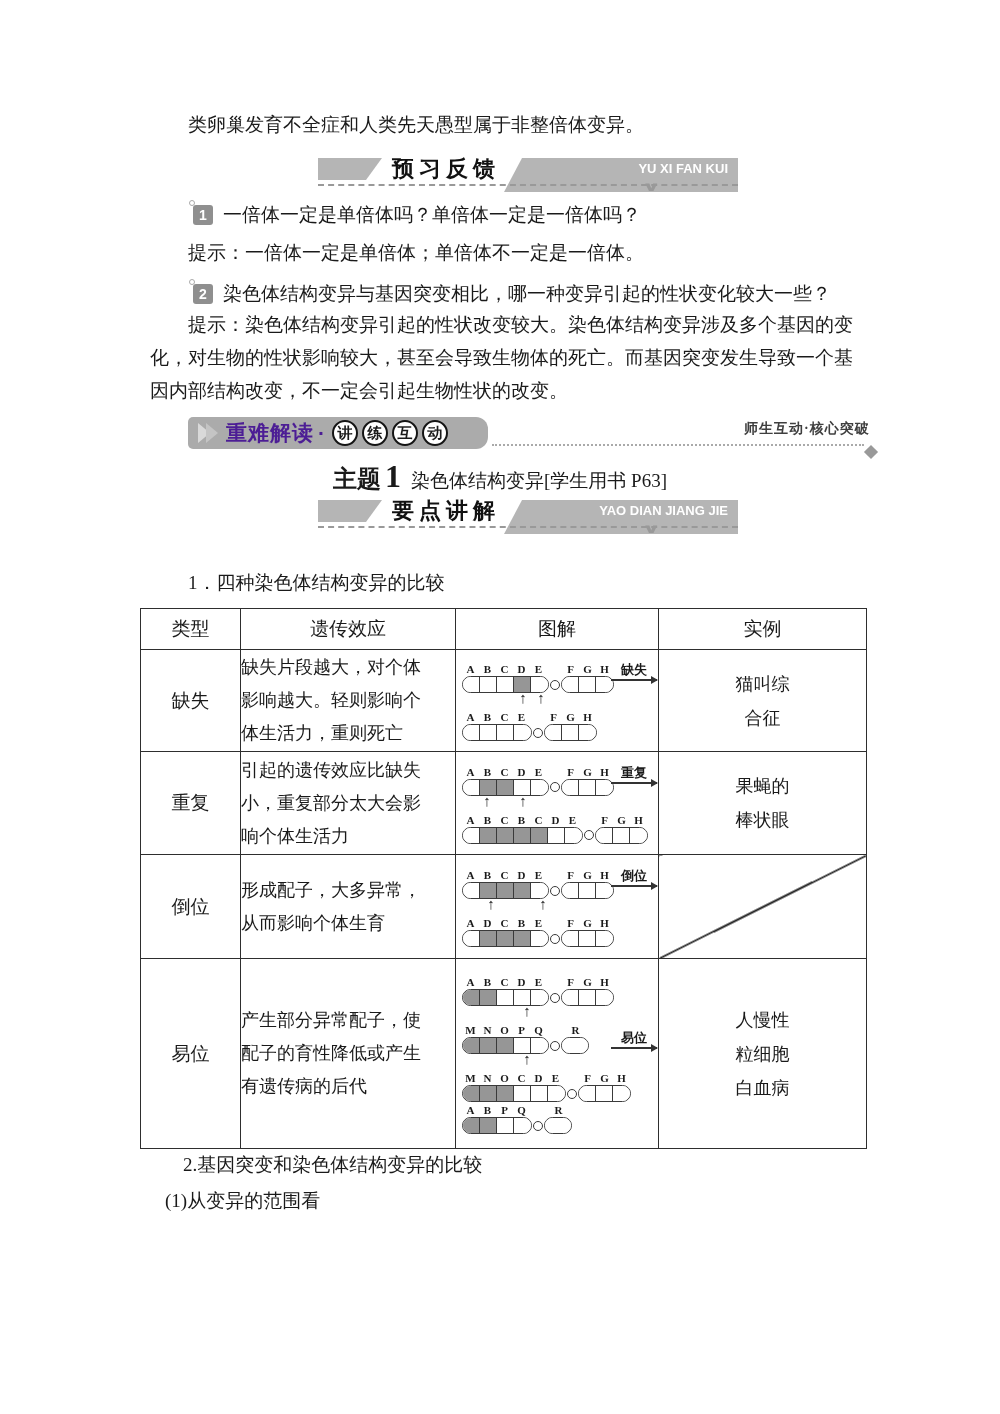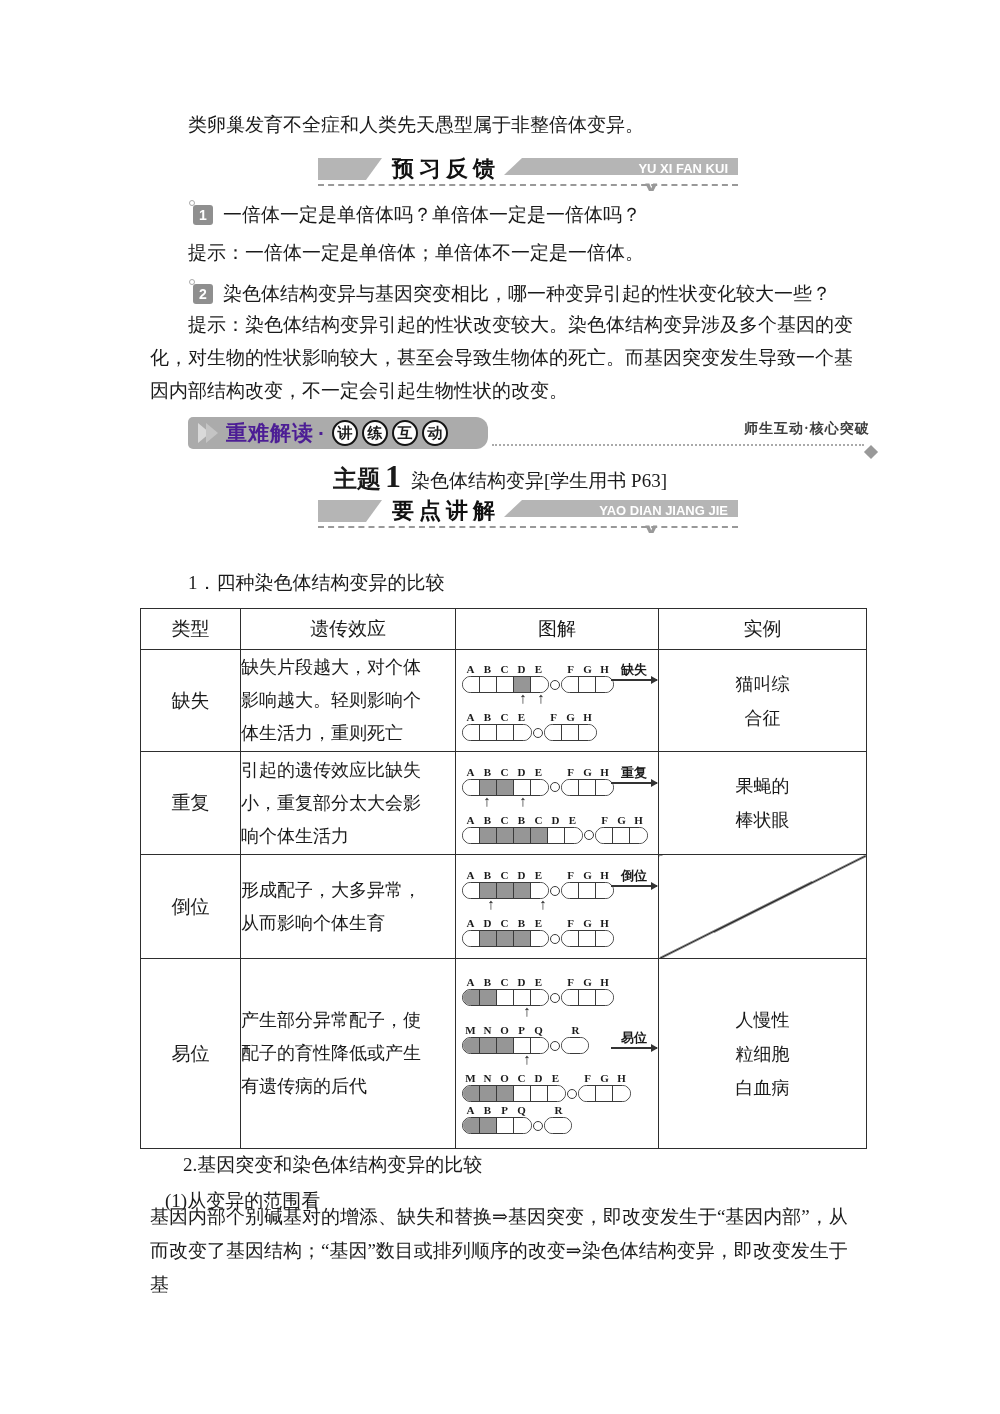--- a/index.html
+++ b/index.html
@@ -15,21 +15,21 @@
           line-height:20px;font-size:14px;border-radius:3px;margin-right:10px;position:relative;flex:none;}
   .qbadge::before{content:'';position:absolute;left:-4px;top:-5px;width:4px;height:4px;border:1px solid #aaa;
           border-radius:50%;background:#fff;}
   .answer{left:150px;width:712px;text-indent:38px;margin:0;}
   
   .banner-a{left:318px;width:420px;height:34px;}
   .ba-left{position:absolute;left:0;top:3px;width:64px;height:22px;background:var(--banner-gray);
            clip-path:polygon(0 0,100% 0,calc(100% - 16px) 100%,0 100%);}
   .ba-title{position:absolute;left:74px;top:0;font-family:"Liberation Sans","DejaVu Sans",sans-serif;
             font-weight:bold;font-size:22px;letter-spacing:5px;color:#111;line-height:27px;text-align:center;}
-  .ba-right{position:absolute;left:186px;right:0;top:3px;height:17px;background:var(--banner-gray);
+  .ba-right{position:absolute;left:186px;right:0;top:3px;height:34px;background:var(--banner-gray);
             clip-path:polygon(18px 0,100% 0,100% 100%,0 100%);color:#fff;
             font-family:"Liberation Sans","DejaVu Sans",sans-serif;font-weight:bold;font-size:13px;
             line-height:22px;text-align:right;padding-right:10px;box-sizing:border-box;}
   .ba-dash{position:absolute;left:0;right:0;top:29px;border-top:2px dashed #999;}
   .ba-chev{position:absolute;left:78%;top:26px;color:#999;font-size:13px;font-weight:bold;
            transform:scaleX(1.8);line-height:12px;}
   
   .bb-bar{left:188px;top:417px;width:300px;height:32px;background:var(--bar-gray);
           border-radius:5px 12px 12px 5px;display:flex;align-items:center;padding-left:10px;box-sizing:border-box;}
   .chv{display:inline-block;width:0;height:0;border-left:12px solid #d9d9d9;border-top:10px solid transparent;
@@ -516,15 +516,14 @@
             <div>人慢性</div>
             <div>粒细胞</div>
             <div>白血病</div>
           </td>
         </tr>
       </tbody>
   </table>
 
   <div class="abs h-sec" style="left:183px;top:1152px;">2.基因突变和染色体结构变异的比较</div>
   <div class="abs h-sec" style="left:165px;top:1188px;">(1)从变异的范围看</div>
-  <p class="abs bodytext" style="left:150px;top:1200px;width:714px;margin:0;line-height:34px;">基因内部个别碱基对的增添、缺失和替换⇒基因突变，即改变发生于“基因内部”，从而改变了基因结构；“基因”数目或排列顺序的改变⇒染色体结构变异，即改变发生于基</p>
 
 </div>
 
 </body></html>

